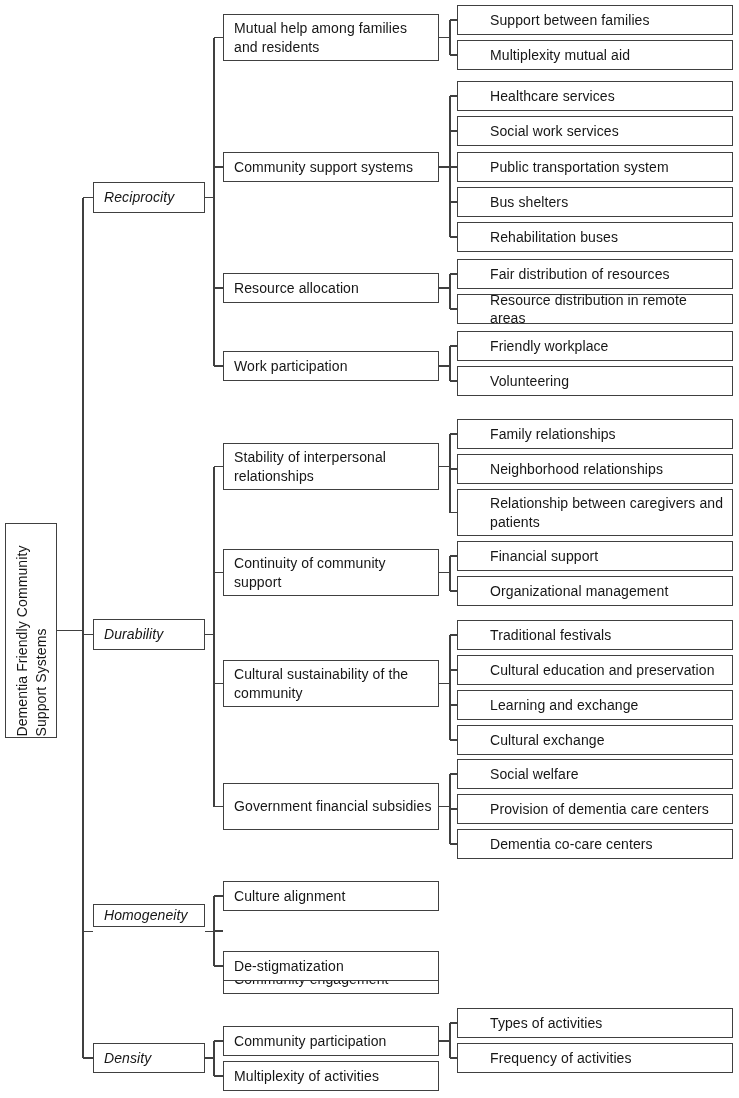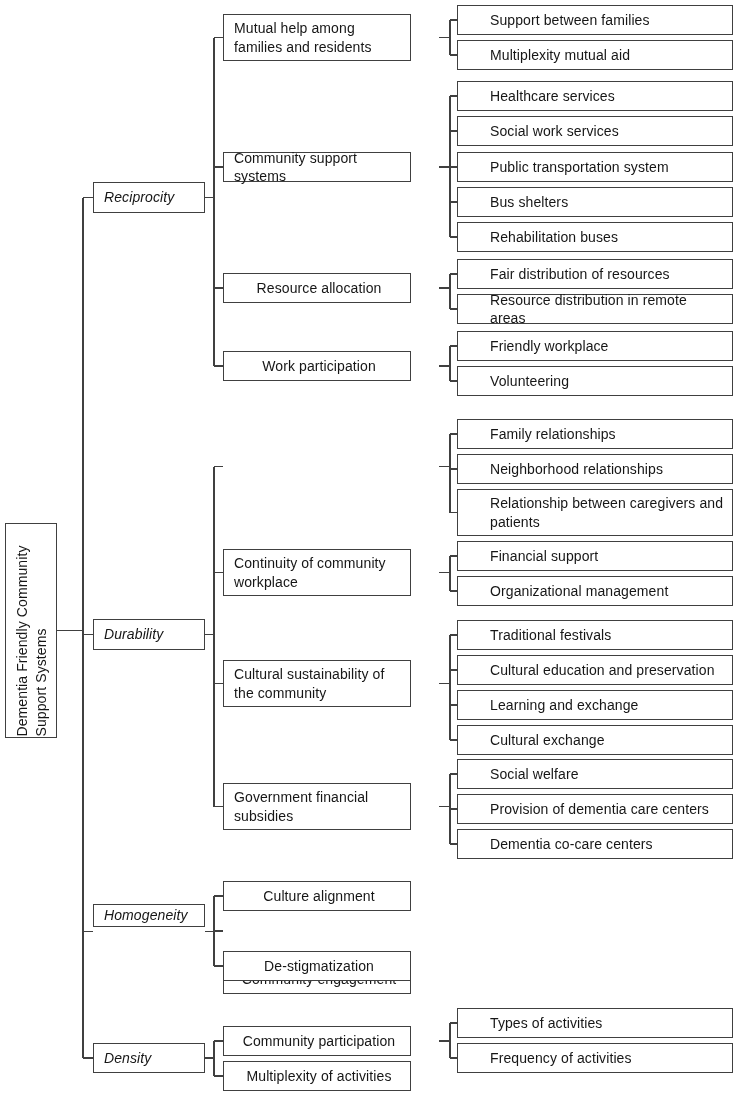--- a/index.html
+++ b/index.html
@@ -19,21 +19,21 @@
     background: #ffffff;
     display: flex;
     align-items: center;
     font-size: 14px;
     line-height: 18.5px;
     color: #161616;
     padding: 0 6px 0 10px;
     letter-spacing: 0.1px;
   }
   .cat { left: 93px; width: 112px; font-style: italic; }
-  .sub { left: 223px; width: 188px; justify-content: center; }
+  .sub { left: 223px; width: 216px; }
   .leaf { left: 457px; width: 276px; padding-left: 32px; }
   .root {
     left: 5px; top: 523px; width: 52px; height: 215px;
     padding: 0;
   }
   .root-label {
     position: absolute;
     left: 50%; top: 50%;
     width: 211px;
     transform: translate(-50%, -50%) rotate(-90deg);
@@ -90,22 +90,25 @@
     </div>
   <div class="node sub" style="top:152px;height:30px">
       <span>Community support systems</span>
     </div>
   <div class="node sub" style="top:273px;height:30px">
       <span>Resource allocation</span>
     </div>
   <div class="node sub" style="top:351px;height:30px">
       <span>Work participation</span>
     </div>
+  <div class="node sub" style="top:443px;height:47px">
+      <span>Stability of interpersonal relationships</span>
+    </div>
   <div class="node sub" style="top:549px;height:47px">
-      <span>Continuity of community workplace</span>
+      <span>Continuity of community support</span>
     </div>
   <div class="node sub" style="top:660px;height:47px">
       <span>Cultural sustainability of the community</span>
     </div>
   <div class="node sub" style="top:783px;height:47px">
       <span>Government financial subsidies</span>
     </div>
   <div class="node sub" style="top:881px;height:30px">
       <span>Culture alignment</span>
     </div>

